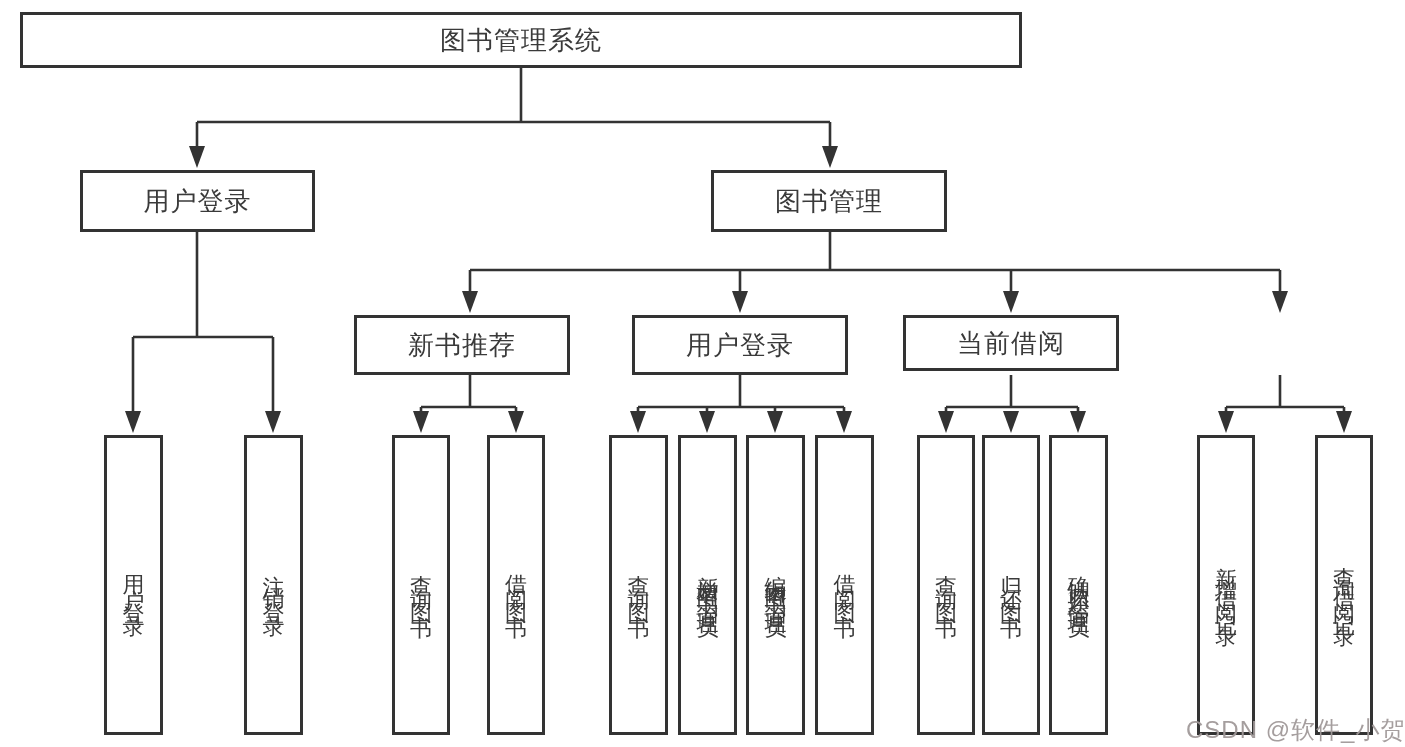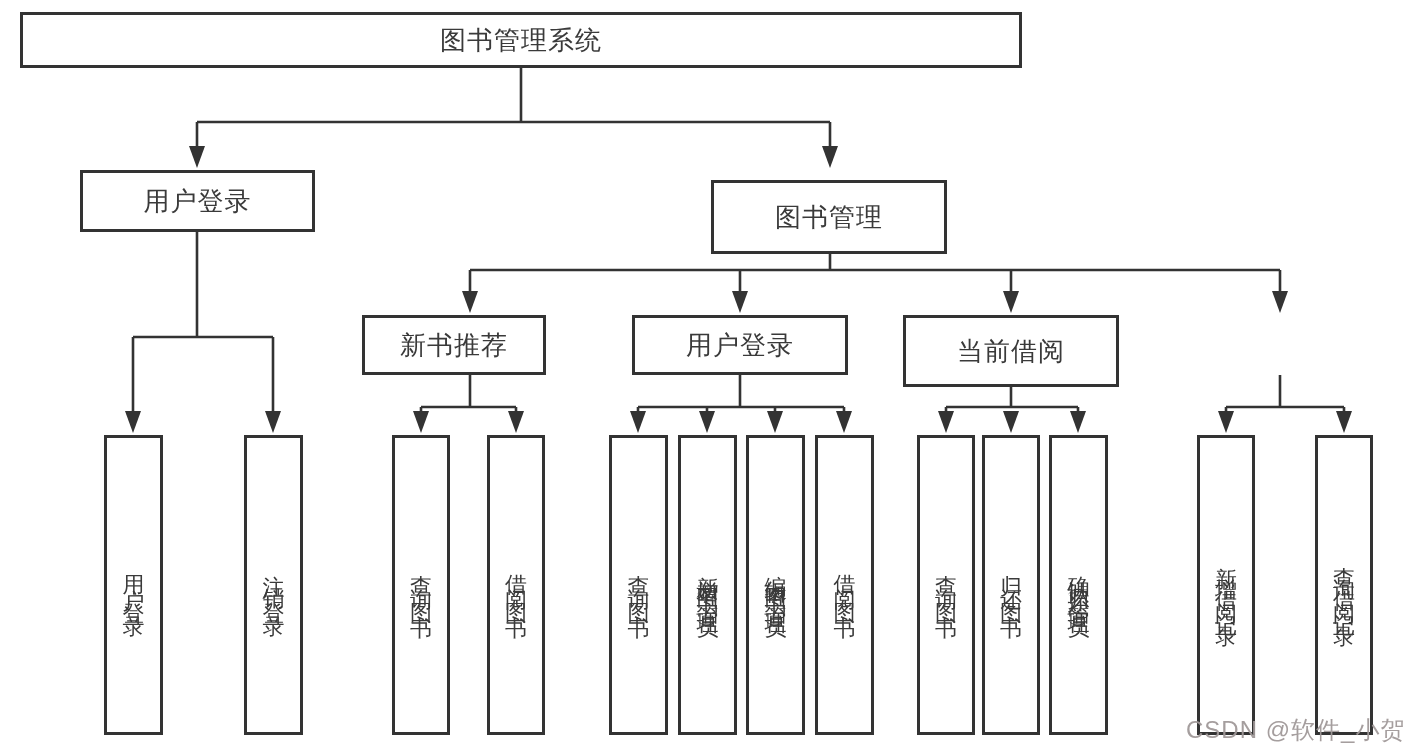--- a/index.html
+++ b/index.html
@@ -81,25 +81,25 @@
     <polygon class="arrowhead" points="1078,433 1070,411 1086,411"></polygon>
 
     <path class="stroke" d="M1280 375 V407 M1226 407 H1344 M1226 407 V414 M1344 407 V414"></path>
     <polygon class="arrowhead" points="1226,433 1218,411 1234,411"></polygon>
     <polygon class="arrowhead" points="1344,433 1336,411 1352,411"></polygon>
   </svg>
 
   <div class="box h-box" style="left:20px;top:12px;width:1002px;height:56px">图书管理系统</div>
 
   <div class="box h-box" style="left:80px;top:170px;width:235px;height:62px">用户登录</div>
-  <div class="box h-box" style="left:711px;top:180px;width:236px;height:74px">图书管理</div>
+  <div class="box h-box" style="left:711px;top:170px;width:236px;height:62px">图书管理</div>
 
-  <div class="box h-box" style="left:362px;top:315px;width:184px;height:60px">新书推荐</div>
+  <div class="box h-box" style="left:354px;top:315px;width:216px;height:60px">新书推荐</div>
   <div class="box h-box" style="left:632px;top:315px;width:216px;height:60px">用户登录</div>
-  <div class="box h-box" style="left:903px;top:315px;width:216px;height:72px">当前借阅</div>
+  <div class="box h-box" style="left:903px;top:315px;width:216px;height:56px">当前借阅</div>
 
   <div class="box v-box" style="left:104px;top:435px;width:59px;height:300px">
     <span>用户登录</span>
   </div>
   <div class="box v-box" style="left:244px;top:435px;width:59px;height:300px">
     <span>注销登录</span>
   </div>
 
   <div class="box v-box" style="left:392px;top:435px;width:58px;height:300px">
     <span>查询图书</span>

